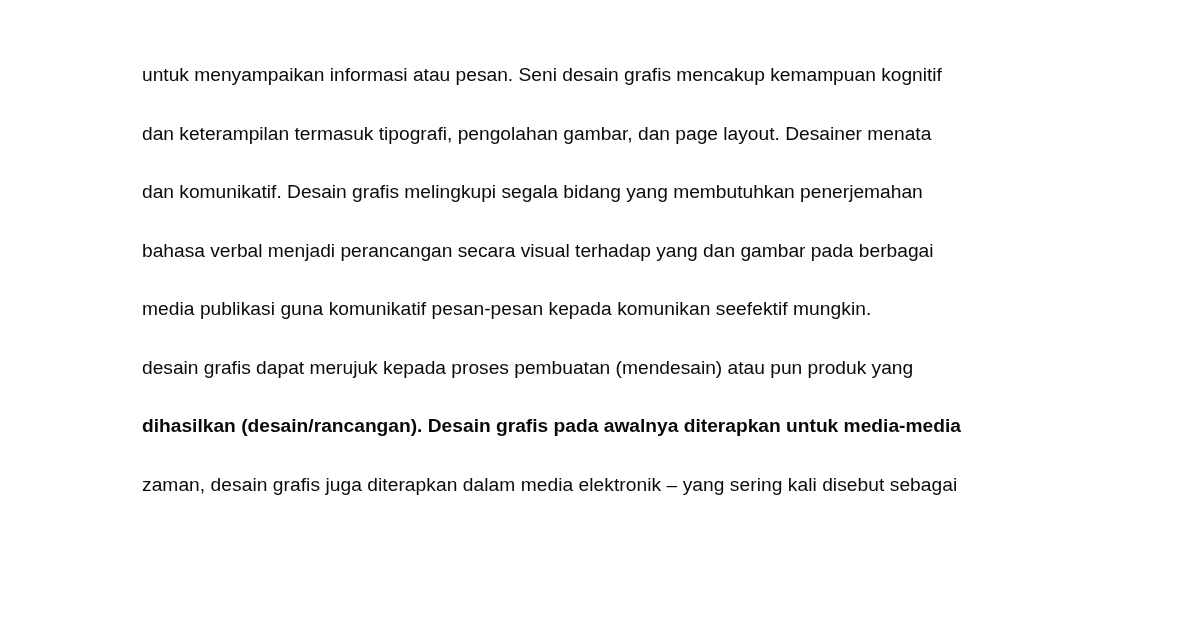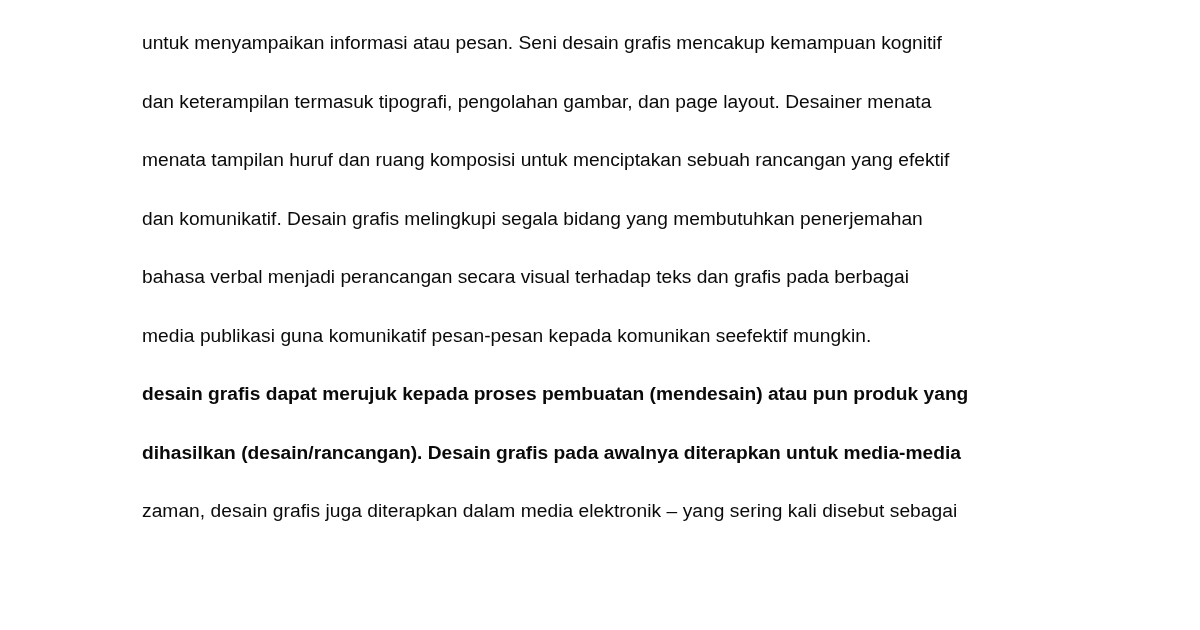--- a/index.html
+++ b/index.html
@@ -12,20 +12,21 @@
     background: #ffffff;
     font-family: "Liberation Sans", sans-serif;
     overflow: hidden;
   }
   #page {
     position: relative;
     width: 1200px;
     height: 558px;
     background: #ffffff;
     box-sizing: border-box;
+    margin-top: 32px;
   }
   #doc-body {
     position: absolute;
     left: 142px;
     top: 14px;
     width: 918px;
   }
   .para {
     margin: 0;
     padding: 0;
@@ -44,26 +45,25 @@
 </style>
 </head>
 <body>
 
 <div id="page">
   <div id="doc-body">
 
     <p class="para">
       <span class="line" style="letter-spacing: 0px; word-spacing: 0px;">untuk menyampaikan informasi atau pesan. Seni desain grafis mencakup kemampuan kognitif</span>
       <span class="line" style="letter-spacing: 0px; word-spacing: 0px;">dan keterampilan termasuk tipografi, pengolahan gambar, dan page layout. Desainer menata</span>
-      <span class="line" style="letter-spacing: 0px; word-spacing: 0px;">menata tampilan huruf dan ruang komposisi untuk menciptakan sebuah rancangan yang efektif</span>
       <span class="line" style="letter-spacing: 0px; word-spacing: 0px;">dan komunikatif. Desain grafis melingkupi segala bidang yang membutuhkan penerjemahan</span>
-      <span class="line" style="letter-spacing: 0px; word-spacing: 0px;">bahasa verbal menjadi perancangan secara visual terhadap teks dan grafis pada berbagai</span>
+      <span class="line" style="letter-spacing: 0px; word-spacing: 0px;">bahasa verbal menjadi perancangan secara visual terhadap yang dan gambar pada berbagai</span>
       <span class="line">media publikasi guna komunikatif pesan-pesan kepada komunikan seefektif mungkin.</span>
     </p>
 
     <p class="para">
-      <span class="line" style="letter-spacing: 0px; word-spacing: 0px; font-weight: bold;">desain grafis dapat merujuk kepada proses pembuatan (mendesain) atau pun produk yang</span>
+      <span class="line" style="letter-spacing: 0px; word-spacing: 0px;">desain grafis dapat merujuk kepada proses pembuatan (mendesain) atau pun produk yang</span>
       <span class="line" style="letter-spacing: 0px; word-spacing: 0px; font-weight: bold;">dihasilkan (desain/rancangan). Desain grafis pada awalnya diterapkan untuk media-media</span>
       <span class="line">zaman, desain grafis juga diterapkan dalam media elektronik – yang sering kali disebut sebagai</span>
     </p>
 
   </div>
 </div>
 
 </body></html>

